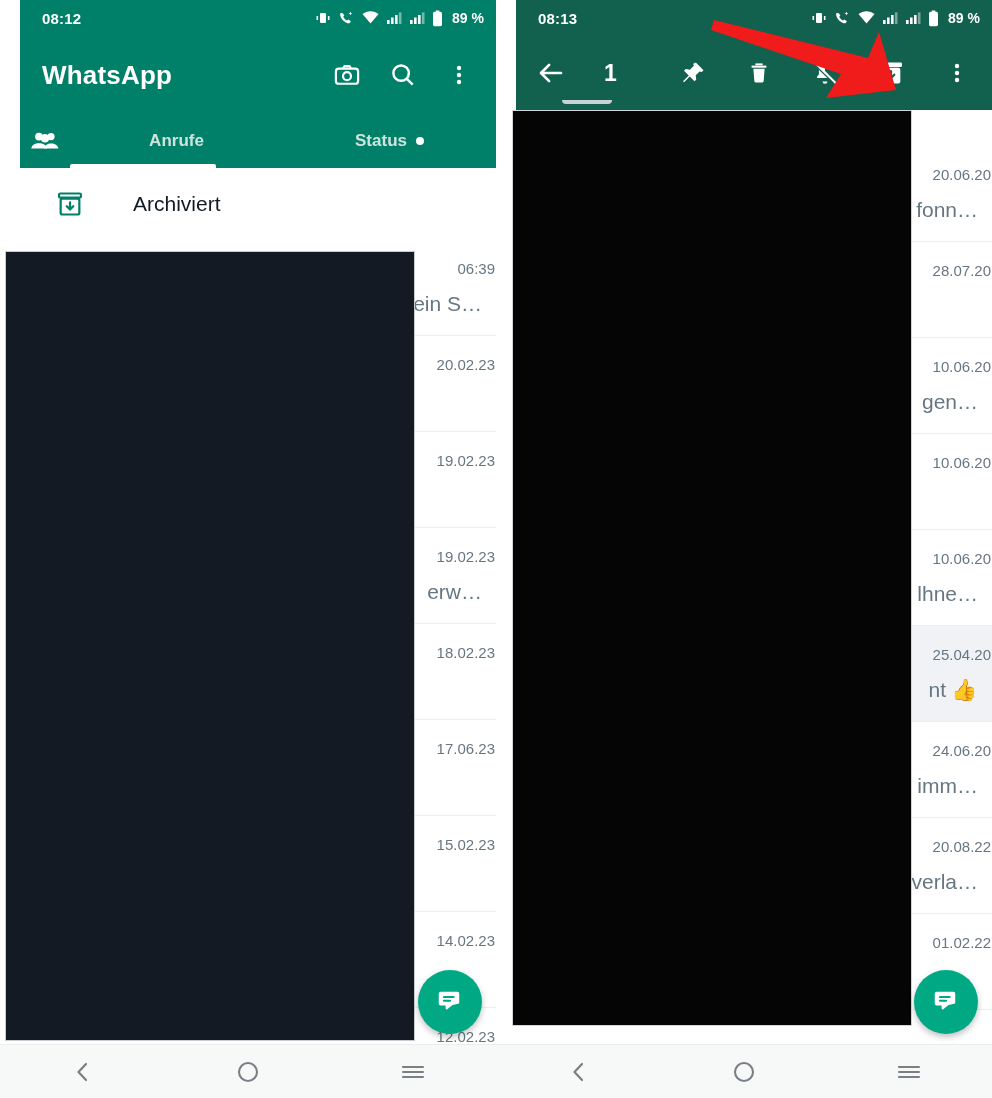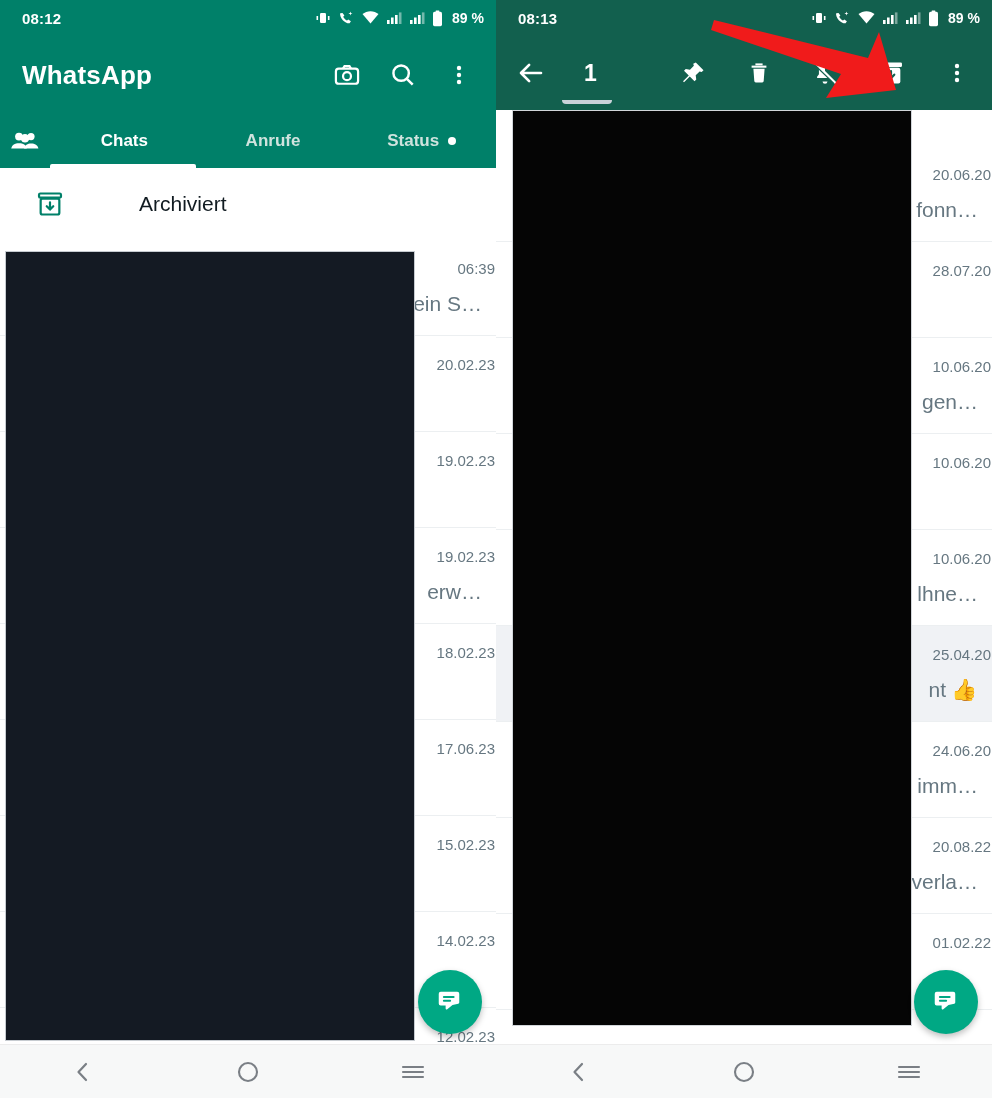--- a/index.html
+++ b/index.html
@@ -1,21 +1,21 @@
 <!DOCTYPE html>
 <html><head>
 <meta charset="utf-8">
 <style>
   * { margin:0; padding:0; box-sizing:border-box; }
   html,body{ width:992px; height:1098px; background:#ffffff;
     font-family:"Liberation Sans","DejaVu Sans",sans-serif; overflow:hidden; }
 
   #root{ position:relative; width:992px; height:1098px; display:flex; }
 
-  .panel{ position:relative; width:496px; height:1098px; overflow:hidden; background:#fff; }
+  .panel{ position:relative; width:496px; height:1098px; overflow:hidden; background:#fff;padding-left:20px; }
   .panel.left{ }
   .panel.right{ }
 
   
   .statusbar{ height:36px; display:flex; align-items:center;
     padding:0 12px 0 22px; color:#ffffff; }
   .statusbar.l{ background:#008069; }
   .statusbar.r{ background:#12604e; }
   .sb-time{ font-size:15px; font-weight:700; letter-spacing:.2px; }
   .sb-right{ margin-left:auto; display:flex; align-items:center; gap:7px; }
@@ -43,21 +43,21 @@
     background:#ffffff; border-radius:2px 2px 0 0; }
 
   
   .seltoolbar{ background:#12604e; height:74px; display:flex; align-items:center;
     padding:0 16px 0 20px; color:#fff; }
   .sel-count{ font-size:23px; font-weight:700; margin-left:38px; }
   .sel-actions{ margin-left:auto; display:flex; align-items:center; gap:36px; padding-right:4px; }
 
   
   .archived-row{ height:72px; display:flex; align-items:center; padding-left:36px;
-    background:#fff; cursor:pointer;gap:26px; }
+    background:#fff; cursor:pointer; }
   .archived-label{ font-size:21px; color:#111b21; margin-left:49px; }
 
   
   .chatlist{ position:relative; background:#fff; }
   .chatrow{ position:relative; height:96px; background:#ffffff;
     border-bottom:1px solid #eceff1; }
   .chatrow.selected{ background:#f0f2f5; }
   .row-date{ position:absolute; right:1px; top:20px; font-size:15px; color:#667781;
     white-space:nowrap; }
   .row-snip{ position:absolute; right:14px; top:52px; font-size:21px; color:#667781;
@@ -167,23 +167,20 @@
     <div class="tabs">
       <div class="tab icon-tab">
         <svg width="30" height="22" viewBox="0 0 30 22">
             <circle cx="9" cy="6.6" r="3.9" fill="#fff"></circle>
             <circle cx="21" cy="6.6" r="3.6" fill="#fff"></circle>
             <circle cx="15" cy="8.2" r="4.3" fill="#fff"></circle>
             <path d="M1.2 18.6c.6-3.6 3.7-5.4 7.8-5.4s7.2 1.8 7.8 5.4z" fill="#fff"></path>
             <path d="M14 18.6c.6-3.4 3.6-5.1 7.2-5.1s6.6 1.7 7.2 5.1z" fill="#fff"></path>
           </svg>
       </div>
-      <div class="tab active">
-        <span>Chats</span>
-      </div>
       <div class="tab">
         <span>Anrufe</span>
       </div>
       <div class="tab">
         <span>Status</span>
         <span class="dot"></span>
       </div>
       <div class="tab-underline"></div>
     </div>
 

